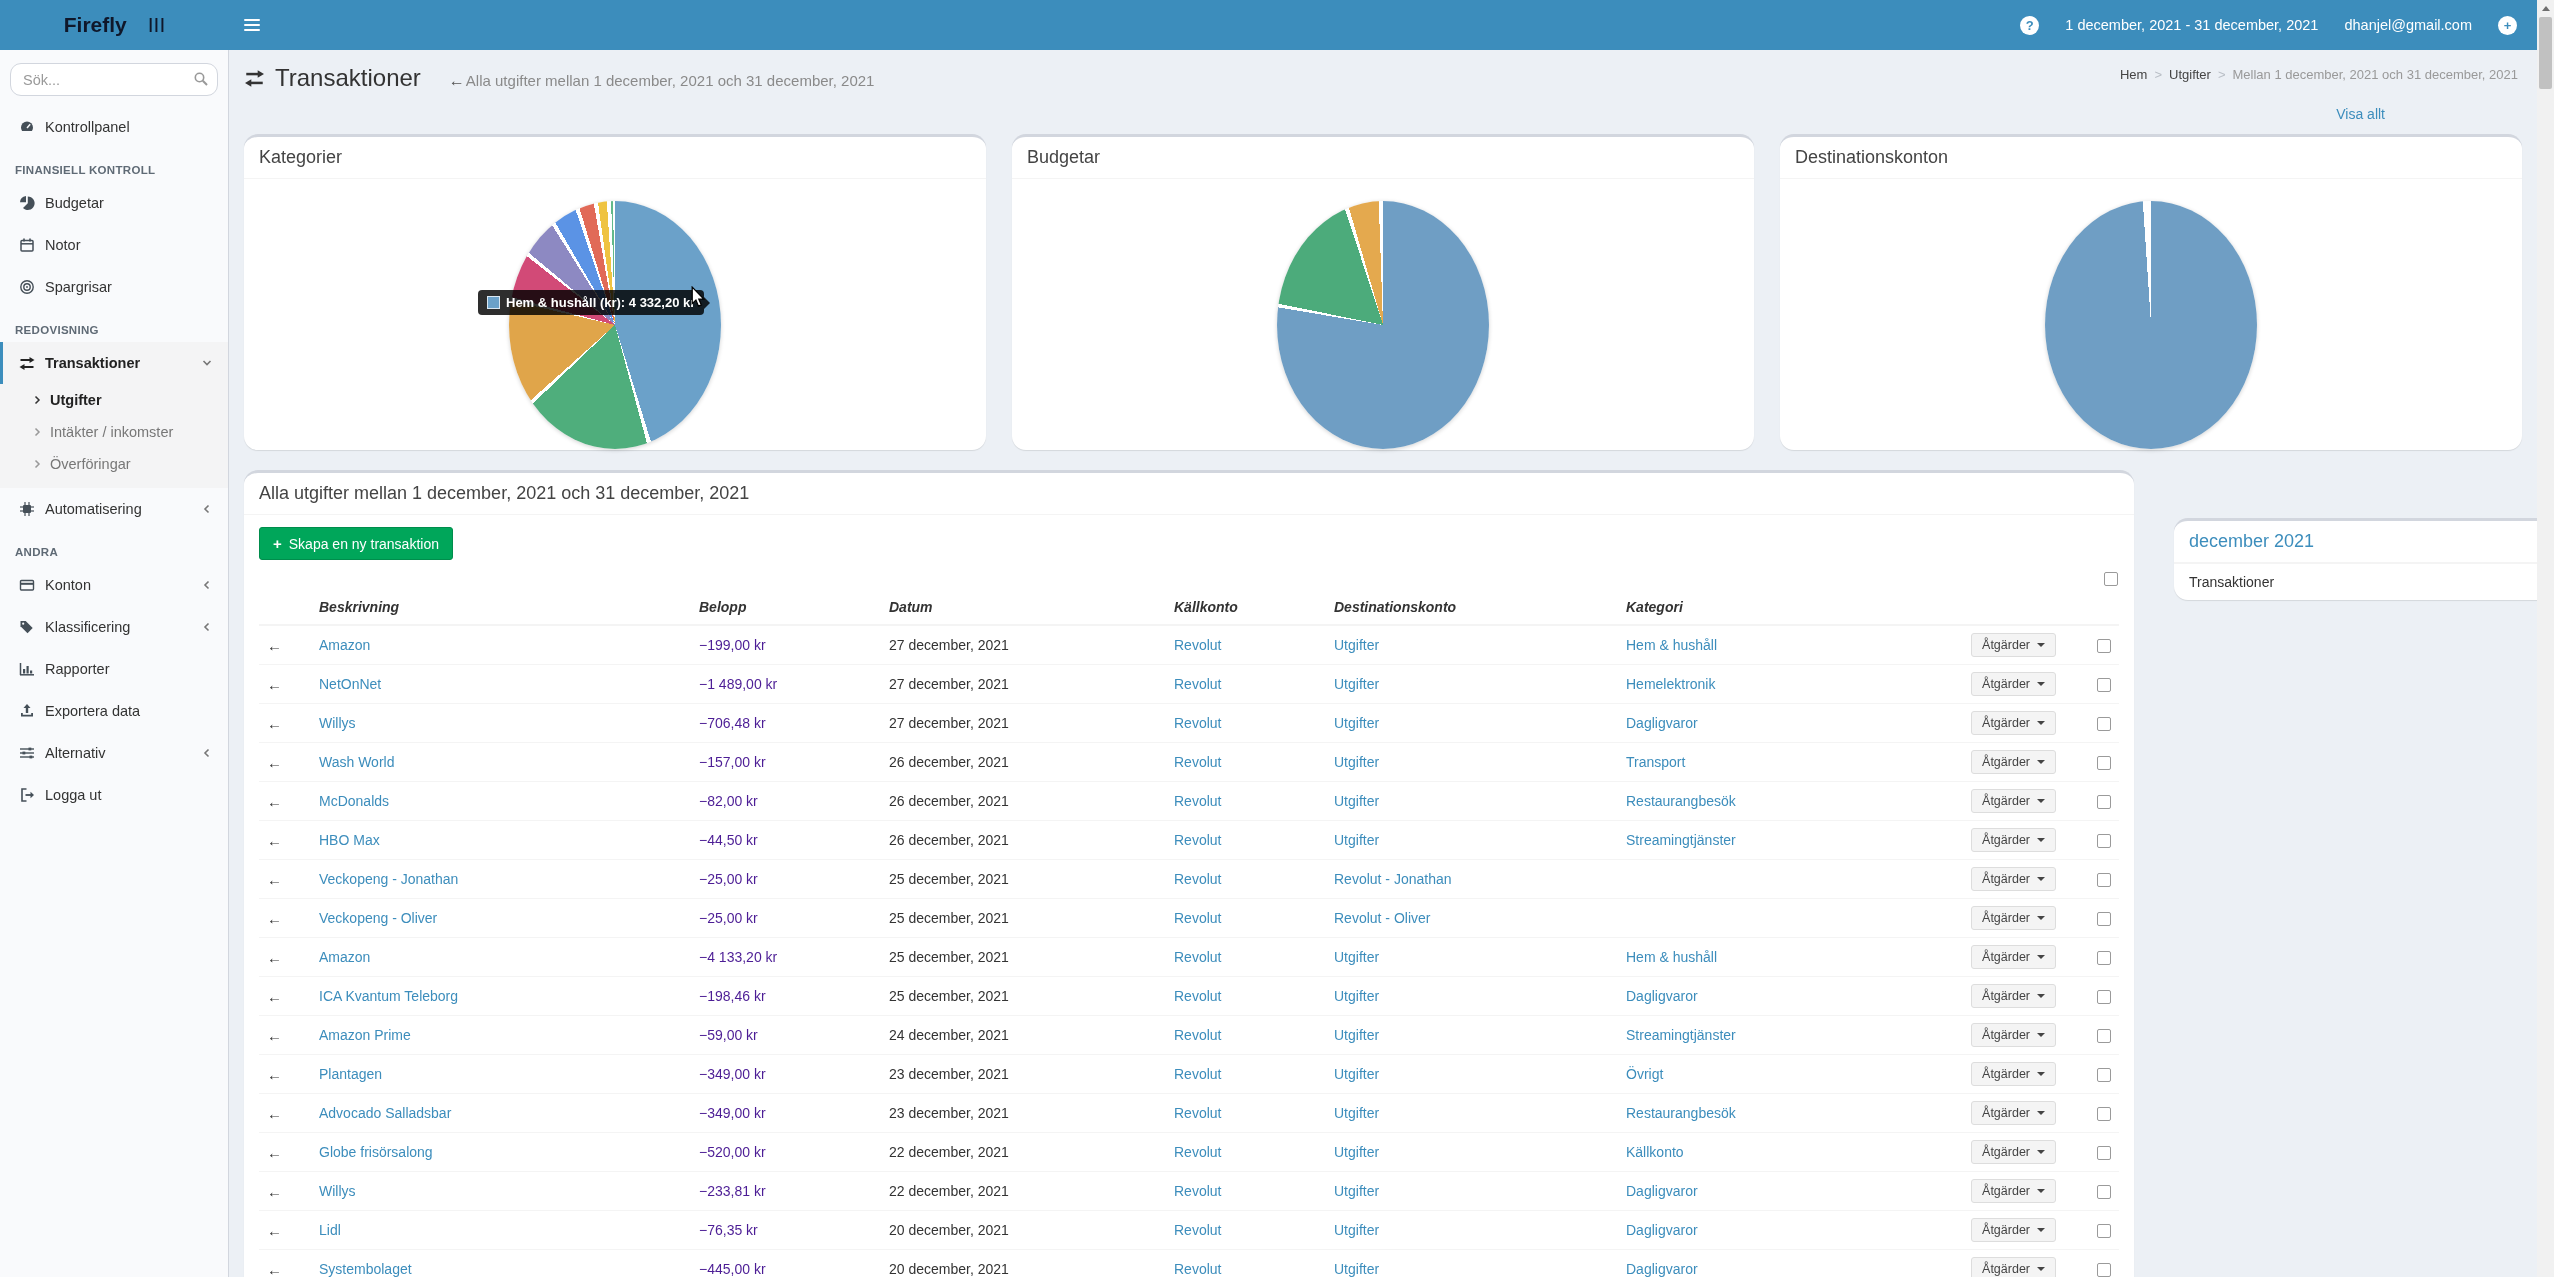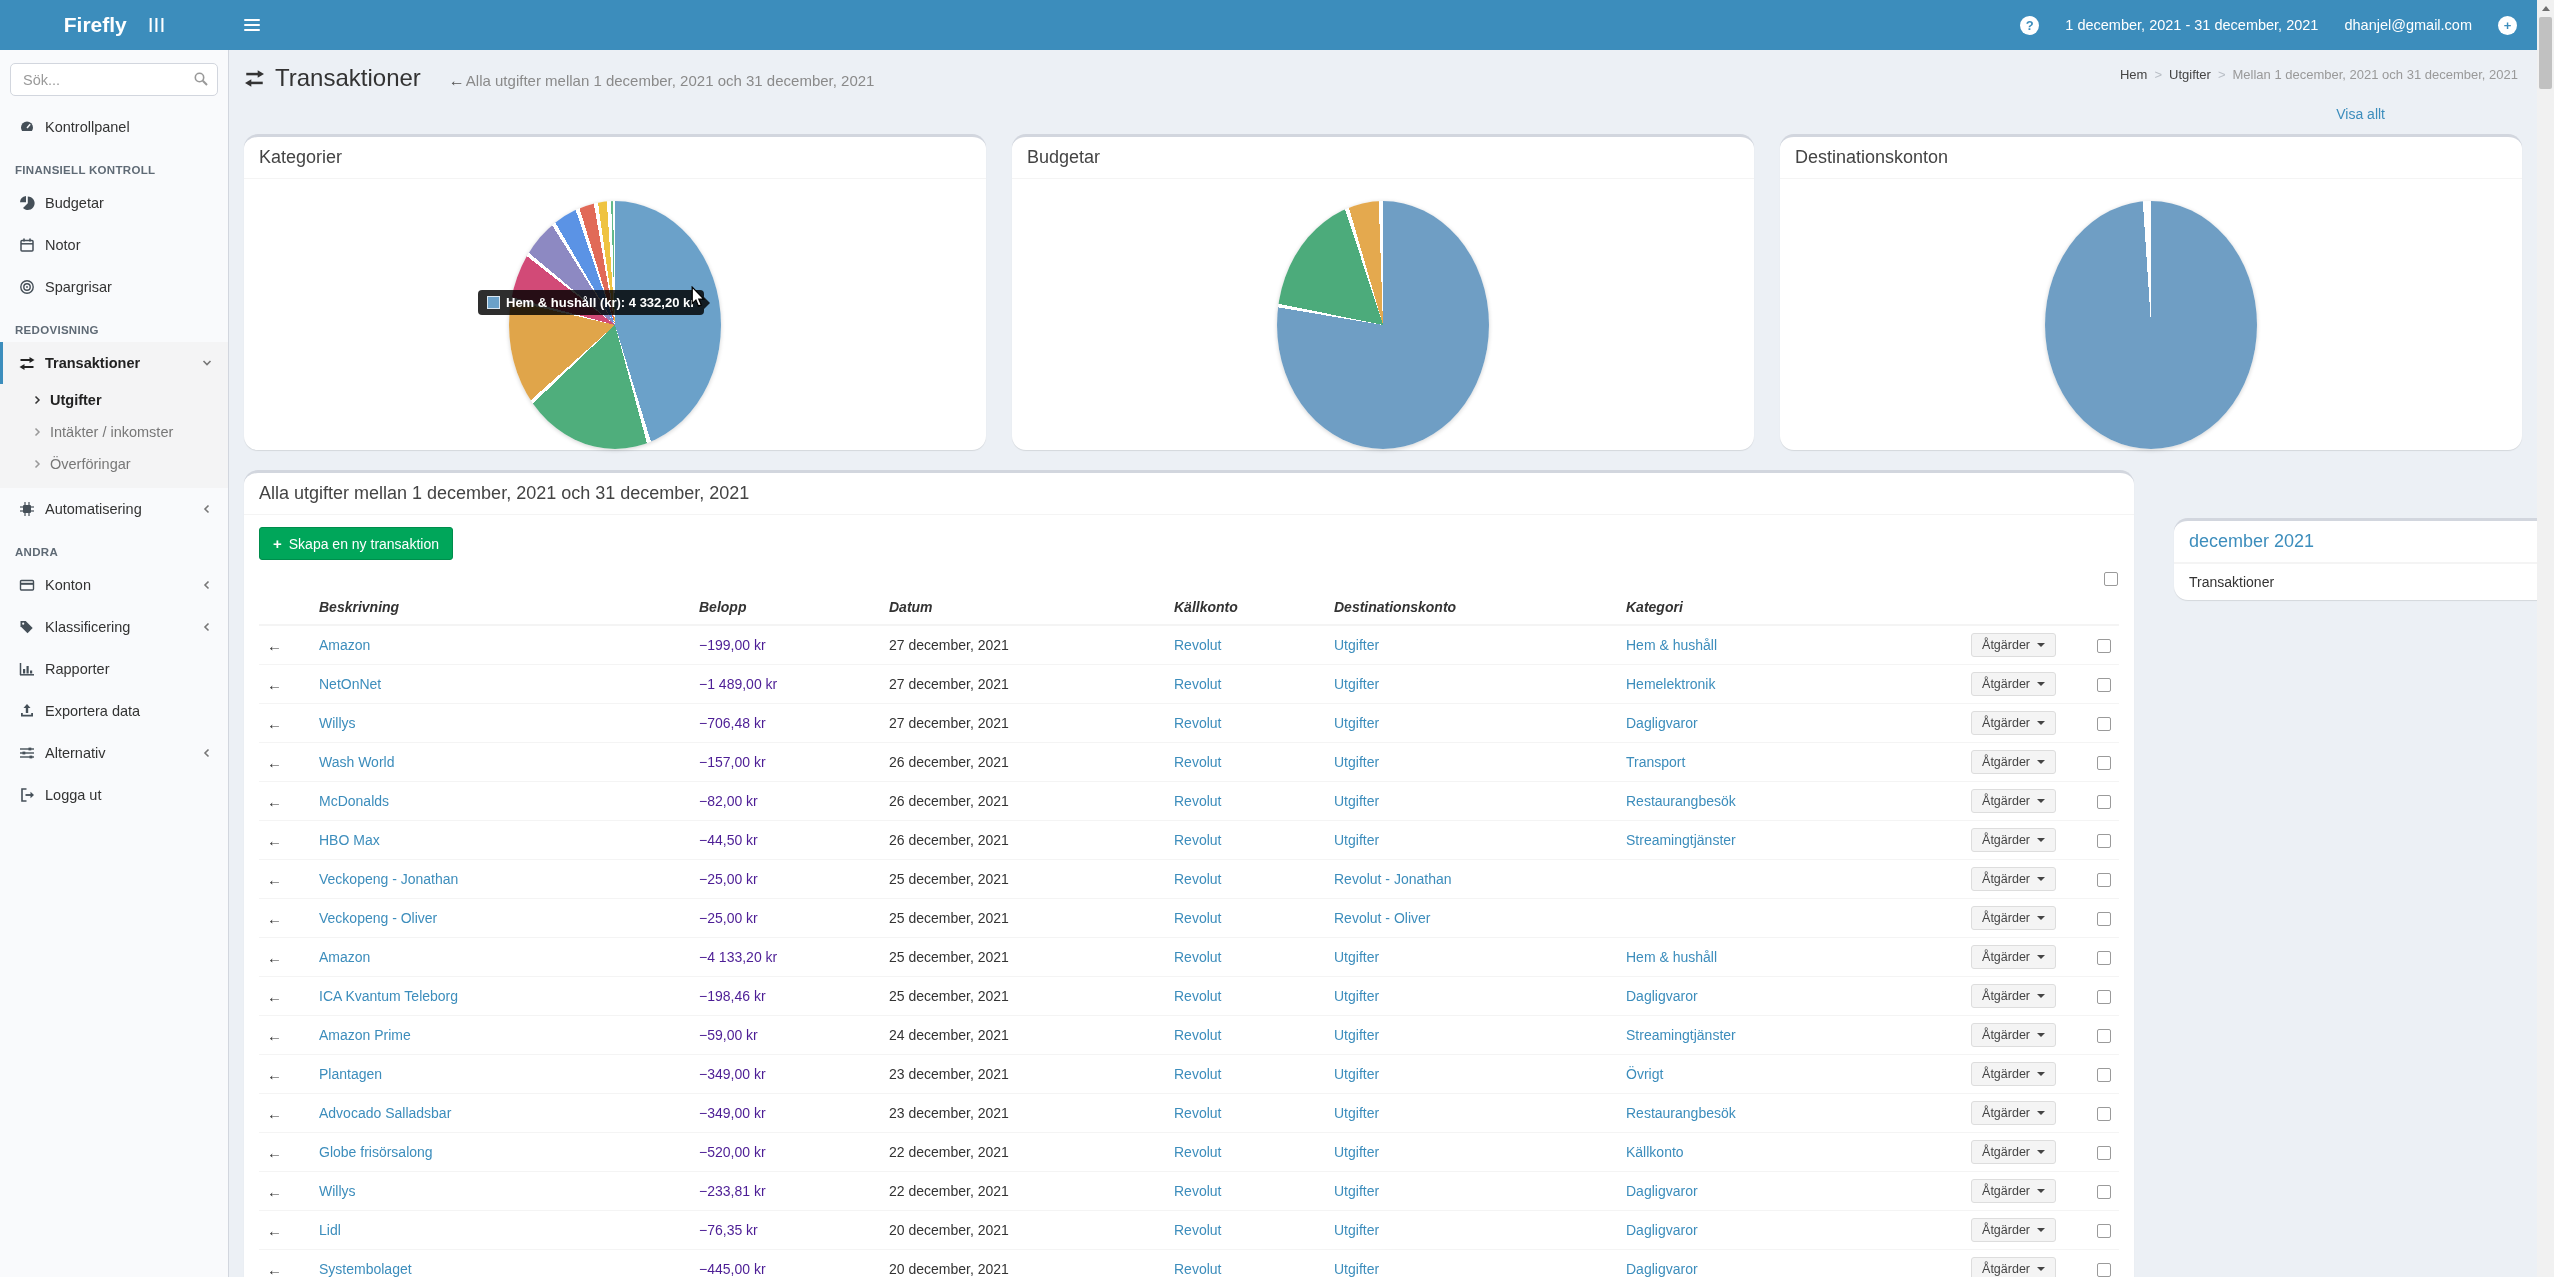--- a/index.html
+++ b/index.html
@@ -2,39 +2,39 @@
 <html><head>
 <meta charset="utf-8">
 <style>
   * { box-sizing: border-box; margin: 0; padding: 0; }
   html,body { margin:0; padding:0; }
   body { font-family: "Liberation Sans", sans-serif; font-size: 14px; color:#333; }
   #page { position:relative; width:2554px; height:1277px; background:#ecf0f5; overflow:hidden; }
 
   
   .navbar { position:absolute; top:0; left:0; width:2537px; height:50px; background:#3c8dbc; display:flex; align-items:stretch; z-index:30; }
-  .logo { width:229px; display:flex; align-items:center; justify-content:center; color:#ffffff; font-size:21px; letter-spacing:0;gap:21px; }
+  .logo { width:229px; display:flex; align-items:center; justify-content:center; color:#0f172a; font-size:21px; letter-spacing:0;gap:21px; }
   .logo b { font-weight:700; }
   .logo span { font-weight:300; }
   .hamburger { width:46px; display:flex; flex-direction:column; align-items:center; justify-content:center; gap:3px; cursor:pointer; }
   .hamburger i { display:block; width:16px; height:2px; background:#fff; border-radius:1px; }
   .nav-right { margin-left:auto; display:flex; align-items:center; gap:26px; padding-right:20px; color:#fff; }
   .nav-circle { width:19px; height:19px; border-radius:50%; background:#fff; color:#3c8dbc; font-weight:700; font-size:13px; display:flex; align-items:center; justify-content:center; }
   .nav-text { font-size:14.5px; color:#fff; }
 
   
   .scrollbar { position:absolute; top:0; right:0; width:17px; height:1277px; background:#f1f1f1; z-index:40; }
   .scrollbar .btn-up { height:17px; display:flex; align-items:center; justify-content:center; }
   .scrollbar .btn-up:after { content:""; border-left:4px solid transparent; border-right:4px solid transparent; border-bottom:5px solid #6e6e6e; }
   .scrollbar .thumb { position:absolute; top:17px; left:2px; width:13px; height:72px; background:#c1c1c1; border-radius:2px; }
 
   
   .sidebar { position:absolute; top:50px; left:0; width:229px; height:1227px; background:#f9fafc; border-right:1px solid #d2d6de; z-index:20; }
   .sidebar-search { margin:13px 10px 10px; position:relative; }
-  .sidebar-search input { width:100%; height:33px; border:1px solid #d2d6de; border-radius:5px; background:#fff; padding:0 34px 0 12px; font-size:14.5px; color:#333; font-family:inherit; outline:none; }
+  .sidebar-search input { width:100%; height:33px; border:1px solid #d2d6de; border-radius:11px; background:#fff; padding:0 34px 0 12px; font-size:14.5px; color:#333; font-family:inherit; outline:none; }
   .sidebar-search input::placeholder { color:#999; }
   .sidebar-search .s-ico { position:absolute; right:9px; top:8px; color:#999; }
   ul.menu { list-style:none; }
   .menu .hdr { padding:16px 15px 6px; font-size:11.5px; font-weight:700; color:#5f6a75; letter-spacing:.3px; }
   .mi { display:flex; align-items:center; gap:9px; padding:13px 15px; font-size:14.5px; color:#333; cursor:pointer; border-left:3px solid transparent; }
   .mi .ico { width:18px; display:flex; justify-content:center; color:#454f58; flex:none; }
   .mi .lbl { flex:1; white-space:nowrap; }
   .mi .chev { color:#777; display:flex; }
   .treeview-block { background:#f4f4f5; }
   .treeview-block > .mi { border-left:3px solid #3c8dbc; color:#222; font-weight:600; }

